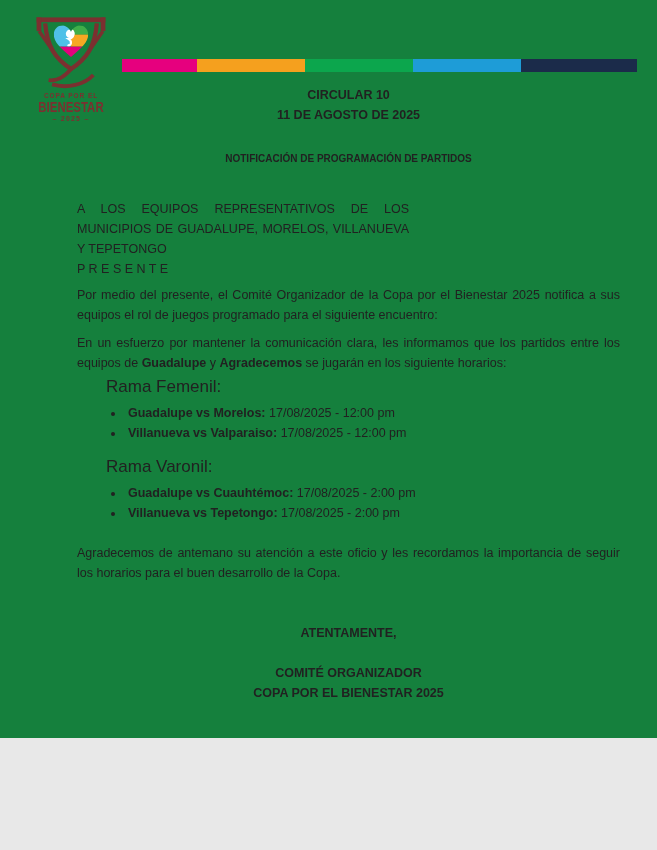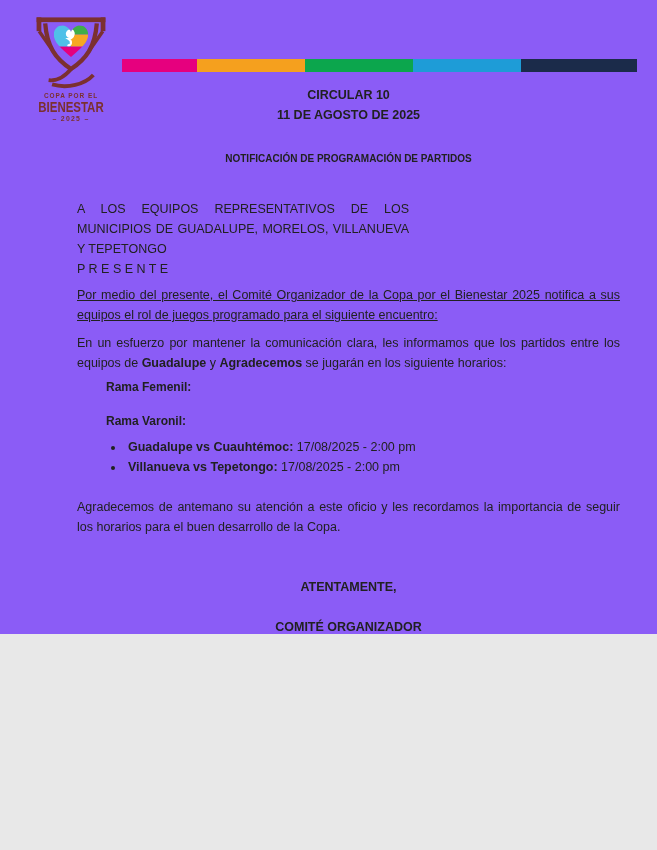--- a/index.html
+++ b/index.html
@@ -1,22 +1,22 @@
 <!DOCTYPE html>
 <html><head>
 <meta charset="utf-8">
 <style>
   * { margin: 0; padding: 0; box-sizing: border-box; }
   html, body { background: #e8e8e8; }
   body { font-family: "Liberation Sans", sans-serif; }
   .page {
     position: relative;
     width: 657px;
-    height: 634px;
-    background: #8b5cf6;
+    height: 738px;
+    background: #15803d;
     overflow: hidden;
     color: #212121;
   }
   .logo {
     position: absolute;
     left: 28px;
     top: 12px;
     width: 86px;
   }
   .stripe {
@@ -52,23 +52,23 @@
     text-align: center;
     font-weight: bold;
     font-size: 10px;
   }
   .recipient {
     margin-top: 30px;
     width: 332px;
     font-weight: normal;
   }
   .recipient .addressee { text-align: justify; }
-  .p-intro   { margin-top: 6px;  text-align: justify; text-decoration: underline; }
+  .p-intro   { margin-top: 6px;  text-align: justify; }
   .p-info    { margin-top: 8px;  text-align: justify; }
-  .section-heading { font-weight: bold; font-size: 12px; padding-left: 29px; }
+  .section-heading { font-weight: normal; font-size: 17px; padding-left: 29px; }
   .sh-femenil { margin-top: 4px; }
   .sh-varonil { margin-top: 14px; }
   .match-list { margin-top: 6px; padding-left: 48px; list-style: disc; }
   .match-list li { padding-left: 3px; }
   .p-closing { margin-top: 20px; text-align: justify; }
   .signature {
     margin-top: 40px;
     text-align: center;
     font-weight: bold;
   }
@@ -139,20 +139,24 @@
     <div class="recipient">
       <p class="addressee">A LOS EQUIPOS REPRESENTATIVOS DE LOS MUNICIPIOS DE GUADALUPE, MORELOS, VILLANUEVA Y TEPETONGO</p>
       <p>P R E S E N T E</p>
     </div>
 
     <p class="p-intro">Por medio del presente, el Comité Organizador de la Copa por el Bienestar 2025 notifica a sus equipos el rol de juegos programado para el siguiente encuentro:</p>
 
     <p class="p-info"><span>En un esfuerzo por mantener la comunicación clara, les informamos que los partidos entre los equipos de </span><strong>Guadalupe</strong><span> y </span><strong>Agradecemos</strong><span> se jugarán en los siguiente horarios:</span></p>
 
     <h2 class="section-heading sh-femenil">Rama Femenil:</h2>
+    <ul class="match-list">
+      <li><strong>Guadalupe vs Morelos:</strong><span> 17/08/2025 - 12:00 pm</span></li>
+      <li><strong>Villanueva vs Valparaiso:</strong><span> 17/08/2025 - 12:00 pm</span></li>
+    </ul>
 
     <h2 class="section-heading sh-varonil">Rama Varonil:</h2>
     <ul class="match-list">
       <li><strong>Guadalupe vs Cuauhtémoc:</strong><span> 17/08/2025 - 2:00 pm</span></li>
       <li><strong>Villanueva vs Tepetongo:</strong><span> 17/08/2025 - 2:00 pm</span></li>
     </ul>
 
     <p class="p-closing">Agradecemos de antemano su atención a este oficio y les recordamos la importancia de seguir los horarios para el buen desarrollo de la Copa.</p>
 
     <div class="signature">

